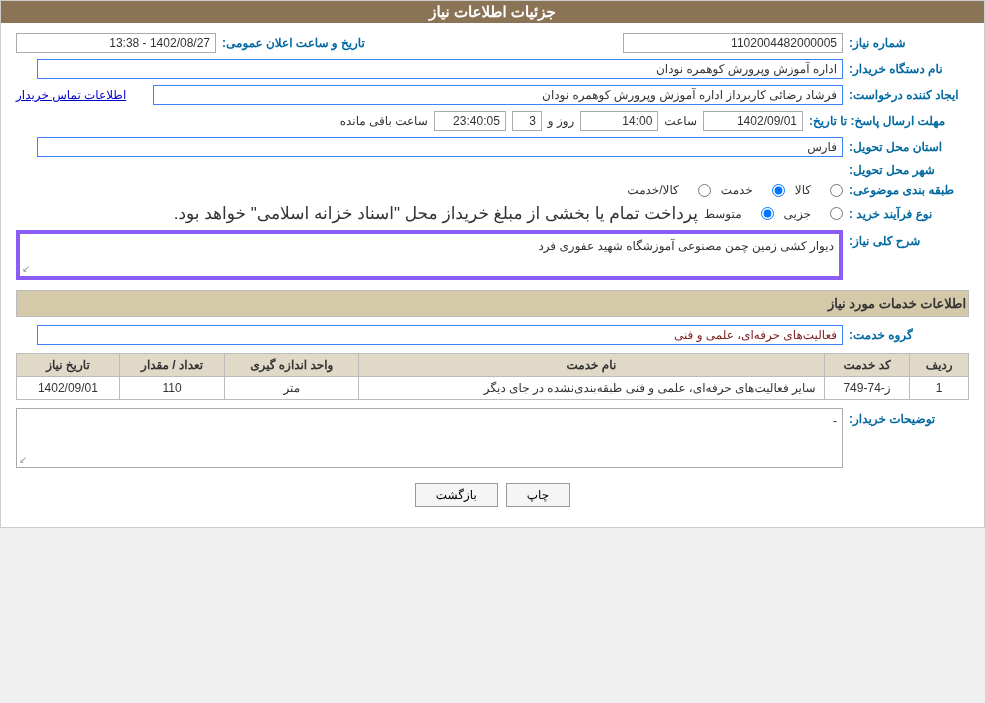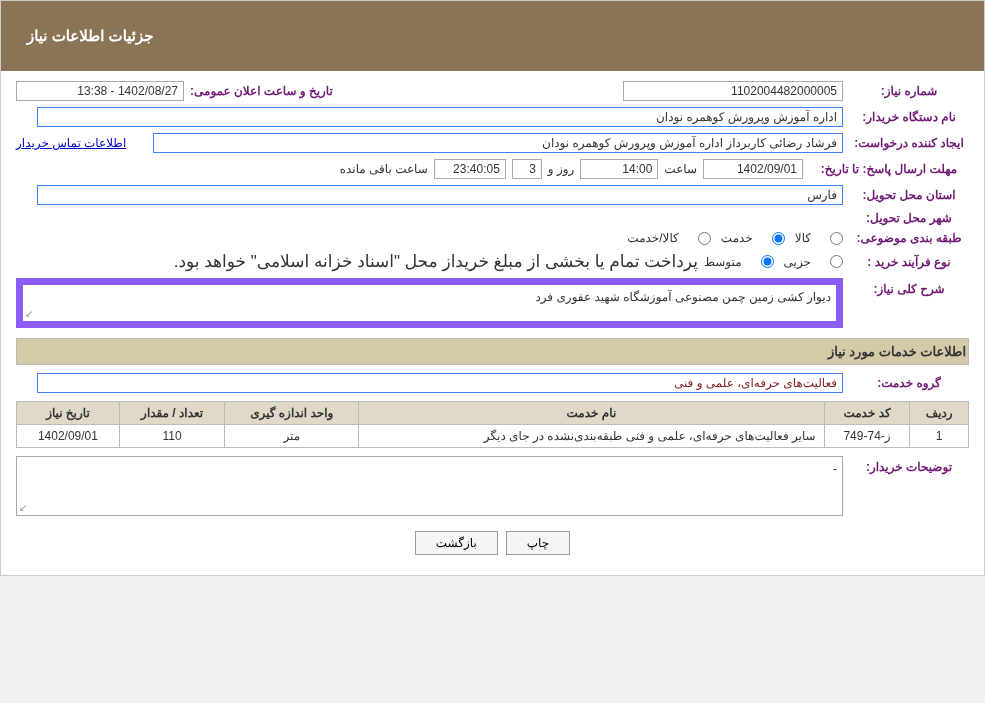--- a/index.html
+++ b/index.html
@@ -12,22 +12,22 @@
     }
     .page-wrapper {
       max-width: 985px;
       margin: 0 auto;
       background: #fff;
       border: 1px solid #ccc;
     }
     .page-header {
       background: #8B7355;
       color: #fff;
-      text-align: left;
-      padding: 26px;
+      text-align: center;
+      padding: 2px;
       font-size: 15px;
       font-weight: bold;
     }
     .content {
       padding: 10px 15px;
     }
     .section-title {
       background: #d4c9a8;
       padding: 5px 2px;
       font-weight: bold;
@@ -35,25 +35,25 @@
       margin: 10px 0 8px 0;
       border: 1px solid #bbb;
     }
     .form-row {
       display: flex;
       align-items: center;
       margin-bottom: 6px;
       gap: 6px;
     }
     .label {
-      color: #701a75;
+      color: #0369a1;
       font-weight: bold;
       white-space: nowrap;
       min-width: 120px;
-      text-align: center;
+      text-align: left;
     }
     .label-wide {
       min-width: 160px;
     }
     .input-field {
       border: 1px solid #3b82f6;
       padding: 2px 5px;
       background: #fff;
       min-height: 20px;
       flex: 1;
@@ -75,21 +75,21 @@
       display: flex;
       align-items: center;
       gap: 10px;
     }
     .radio-item {
       display: flex;
       align-items: center;
       gap: 19px;
     }
     .description-box {
-      border: 7px solid #8b5cf6;
+      border: 4px solid #8b5cf6;
       min-height: 50px;
       padding: 5px;
       text-align: right;
       background: #fff;
       width: 100%;
       position: relative;
     }
     .description-box::after {
       content: '↙';
       position: absolute;
@@ -156,21 +156,21 @@
 <div class="page-wrapper">
   <div class="page-header">جزئیات اطلاعات نیاز</div>
 
   <div class="content">
 
     <div class="form-row">
       <span class="label">شماره نیاز:</span>
       <div class="input-fixed" style="width:220px;">1102004482000005</div>
       <span style="flex:1;"></span>
       <span class="label">تاریخ و ساعت اعلان عمومی:</span>
-      <div class="input-fixed" style="width:168px;">1402/08/27 - 13:38</div>
+      <div class="input-fixed" style="width:200px;">1402/08/27 - 13:38</div>
     </div>
 
     <div class="form-row">
       <span class="label">نام دستگاه خریدار:</span>
       <div class="input-field">اداره آموزش وپرورش کوهمره نودان</div>
     </div>
 
     <div class="form-row">
       <span class="label">ایجاد کننده درخواست:</span>
       <div class="input-field">فرشاد رضائی کاربرداز اداره آموزش وپرورش کوهمره نودان</div>

